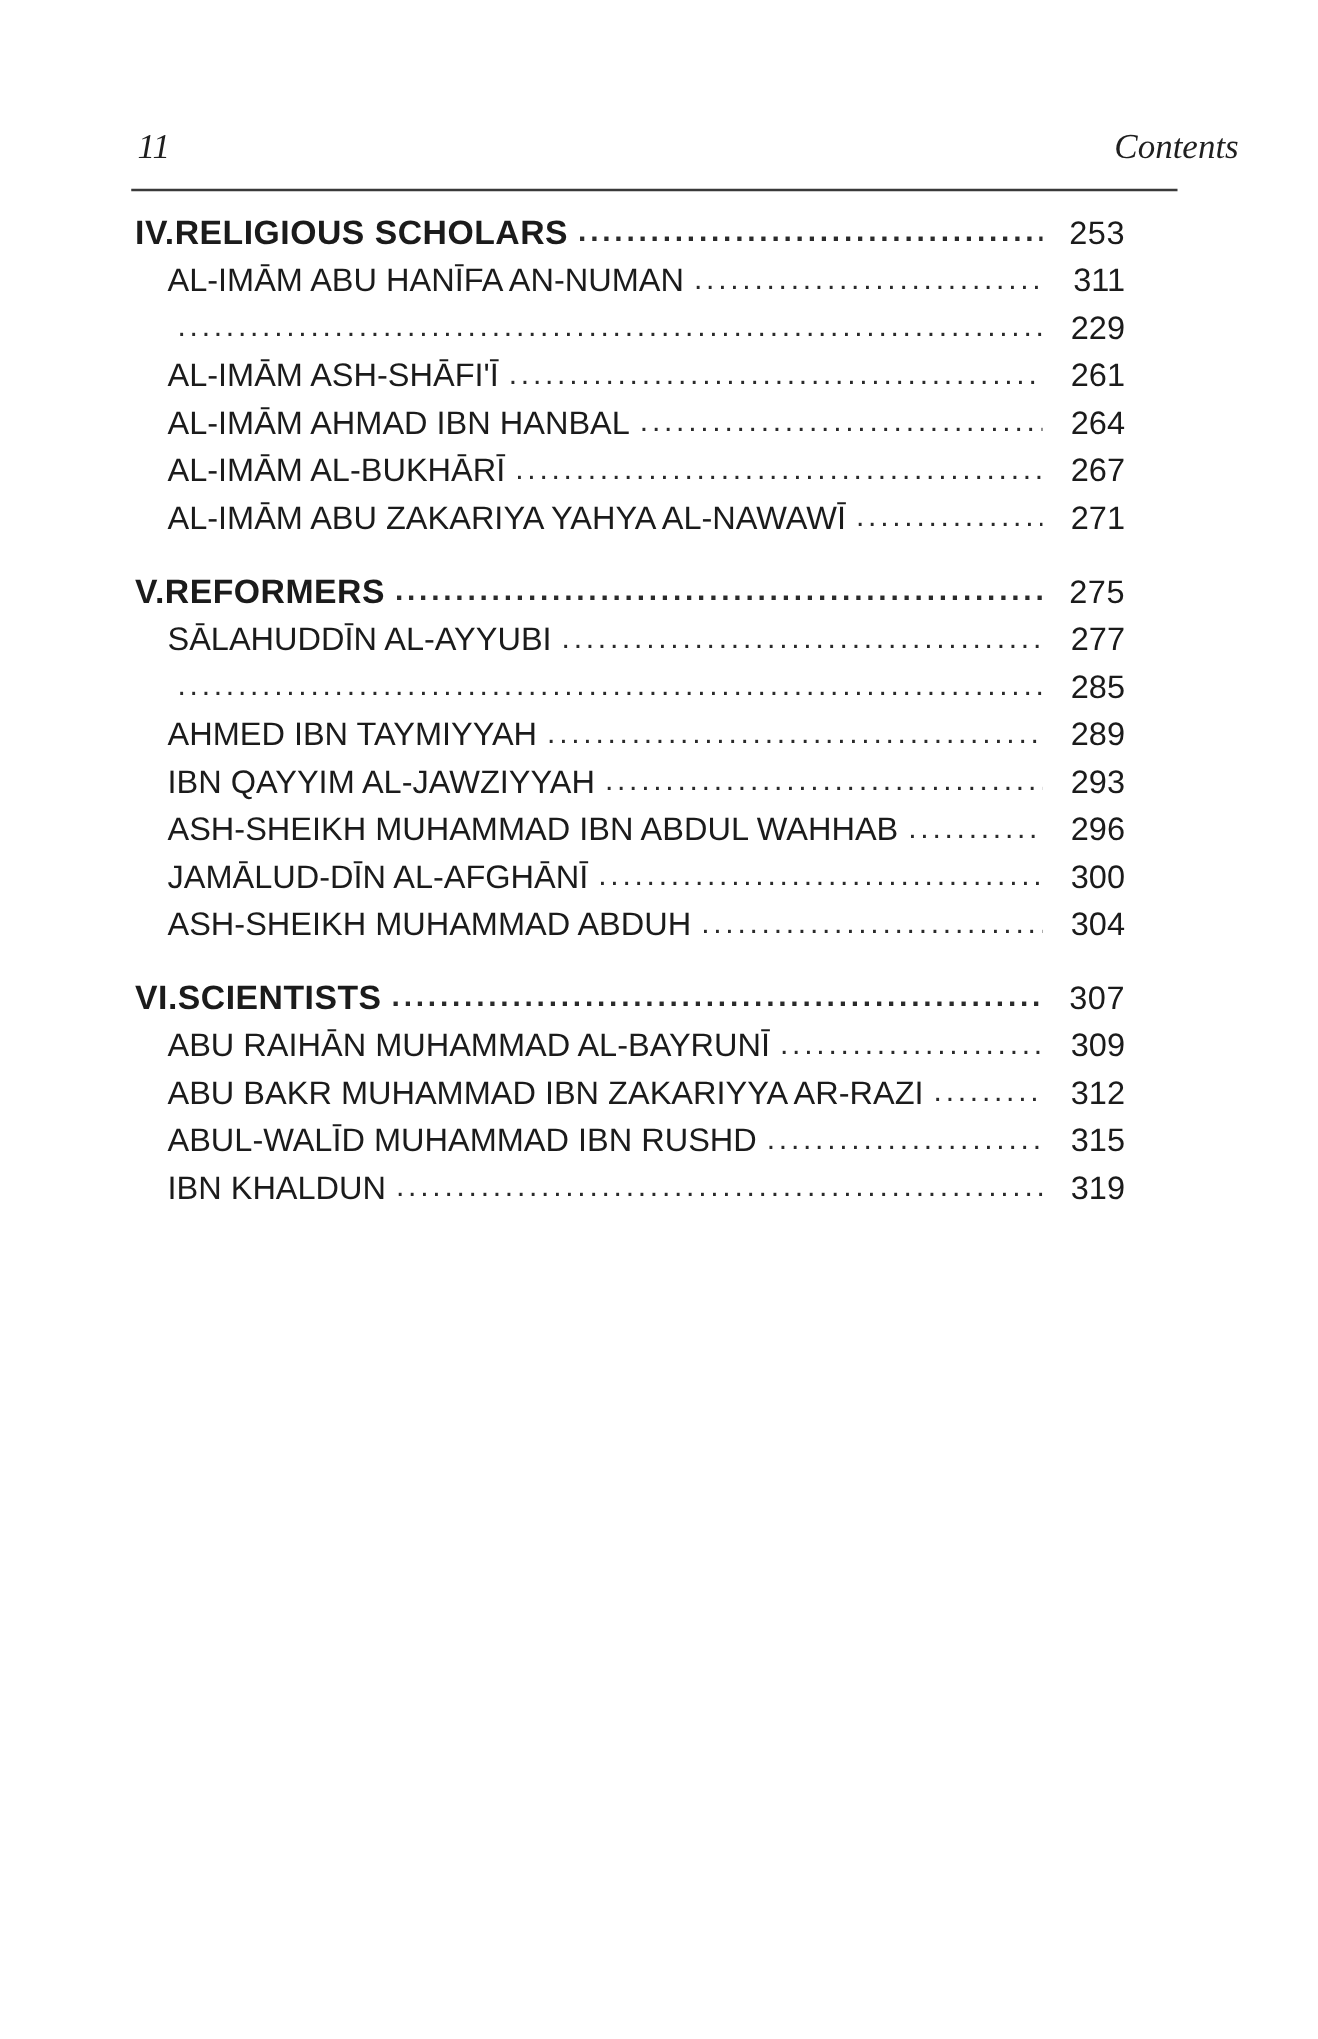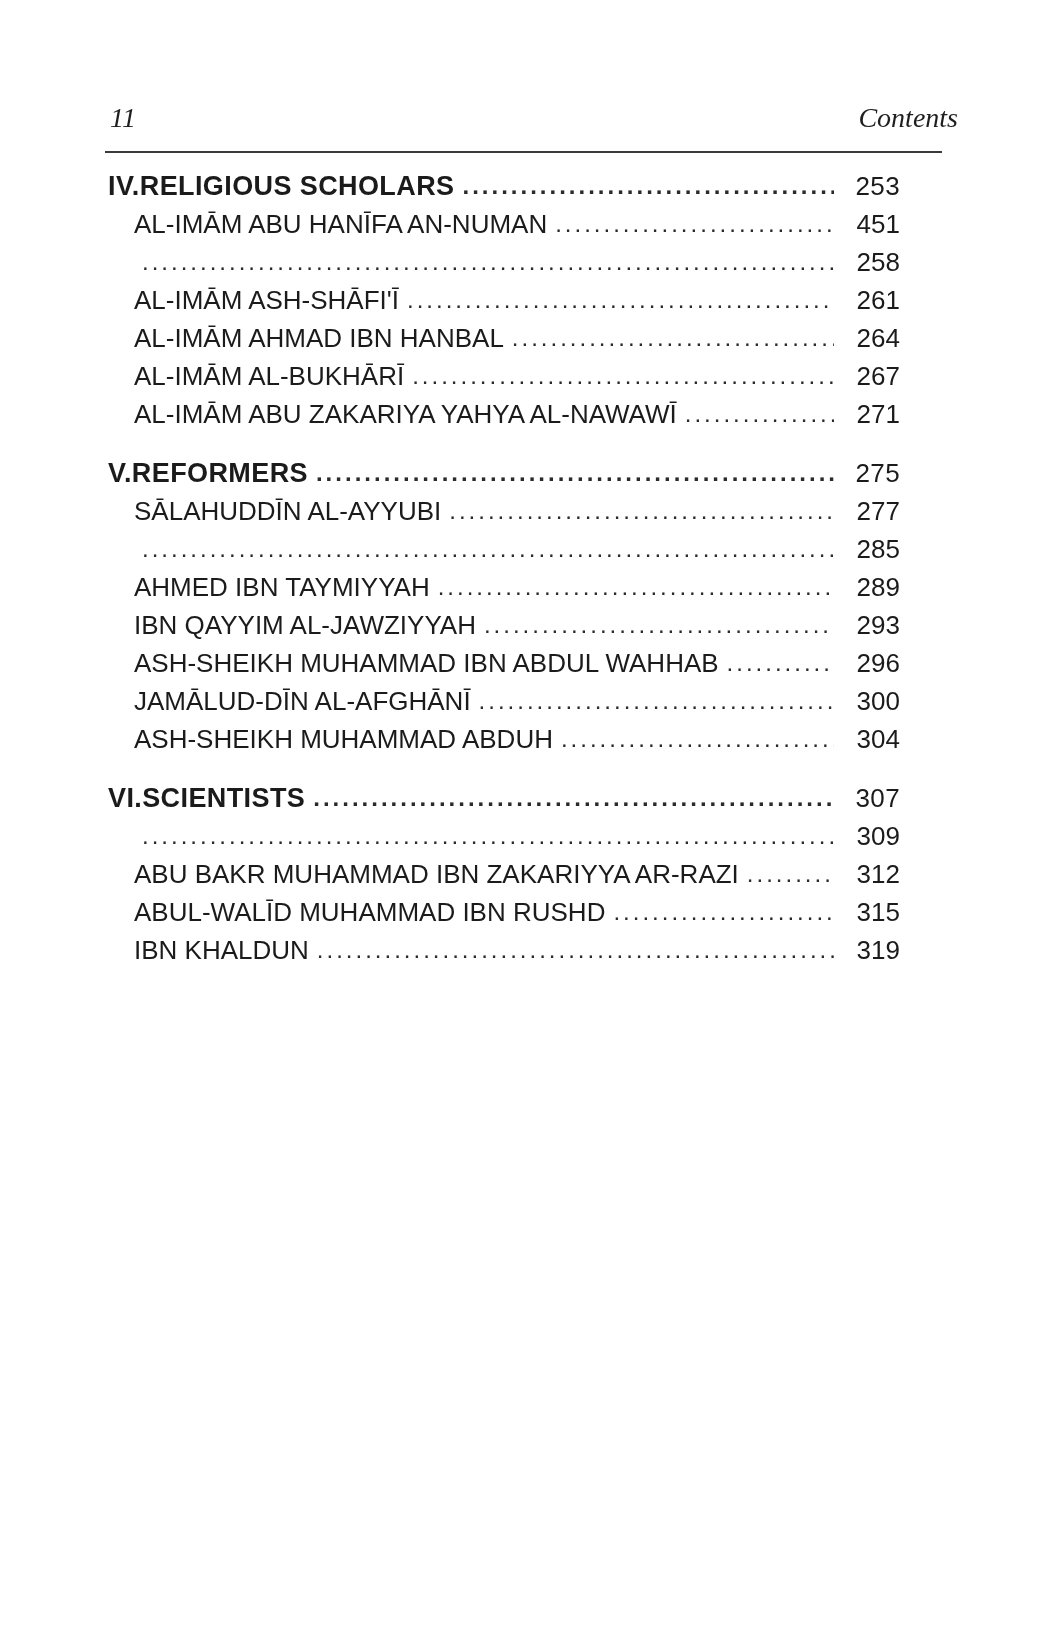--- a/index.html
+++ b/index.html
@@ -15,21 +15,21 @@
     background: #ffffff;
     color: #1b1b1b;
     font-family: "Liberation Sans", sans-serif;
     box-sizing: border-box;
     overflow: hidden;
   }
   .page-header {
     display: flex;
     justify-content: space-between;
     align-items: baseline;
-    padding: 103px 96px 0 110px;
+    padding: 103px 63px 0 110px;
     font-family: "Liberation Serif", serif;
     font-style: italic;
     font-size: 28px;
     line-height: 30px;
     color: #1f1f1f;
   }
   .header-rule {
     border: none;
     border-top: 2px solid #3a3a3a;
     margin: 18px 112px 0 105px;
@@ -88,25 +88,25 @@
   <div class="toc">
       <section class="toc-section">
         <div class="toc-row heading">
           <span class="toc-label">IV.RELIGIOUS SCHOLARS</span>
           <span class="toc-leader">........................................................................................................................................</span>
           <span class="toc-page">253</span>
         </div>
         <div class="toc-row item">
           <span class="toc-label">AL-IMĀM ABU HANĪFA AN-NUMAN</span>
           <span class="toc-leader">........................................................................................................................................</span>
-          <span class="toc-page">451</span>
+          <span class="toc-page">311</span>
         </div>
         <div class="toc-row item">
           <span class="toc-leader">........................................................................................................................................</span>
-          <span class="toc-page">258</span>
+          <span class="toc-page">229</span>
         </div>
         <div class="toc-row item">
           <span class="toc-label">AL-IMĀM ASH-SHĀFI'Ī</span>
           <span class="toc-leader">........................................................................................................................................</span>
           <span class="toc-page">261</span>
         </div>
         <div class="toc-row item">
           <span class="toc-label">AL-IMĀM AHMAD IBN HANBAL</span>
           <span class="toc-leader">........................................................................................................................................</span>
           <span class="toc-page">264</span>
@@ -163,20 +163,21 @@
           <span class="toc-page">304</span>
         </div>
       </section>
       <section class="toc-section">
         <div class="toc-row heading">
           <span class="toc-label">VI.SCIENTISTS</span>
           <span class="toc-leader">........................................................................................................................................</span>
           <span class="toc-page">307</span>
         </div>
         <div class="toc-row item">
+          <span class="toc-label">ABU RAIHĀN MUHAMMAD AL-BAYRUNĪ</span>
           <span class="toc-leader">........................................................................................................................................</span>
           <span class="toc-page">309</span>
         </div>
         <div class="toc-row item">
           <span class="toc-label">ABU BAKR MUHAMMAD IBN ZAKARIYYA AR-RAZI</span>
           <span class="toc-leader">........................................................................................................................................</span>
           <span class="toc-page">312</span>
         </div>
         <div class="toc-row item">
           <span class="toc-label">ABUL-WALĪD MUHAMMAD IBN RUSHD</span>

